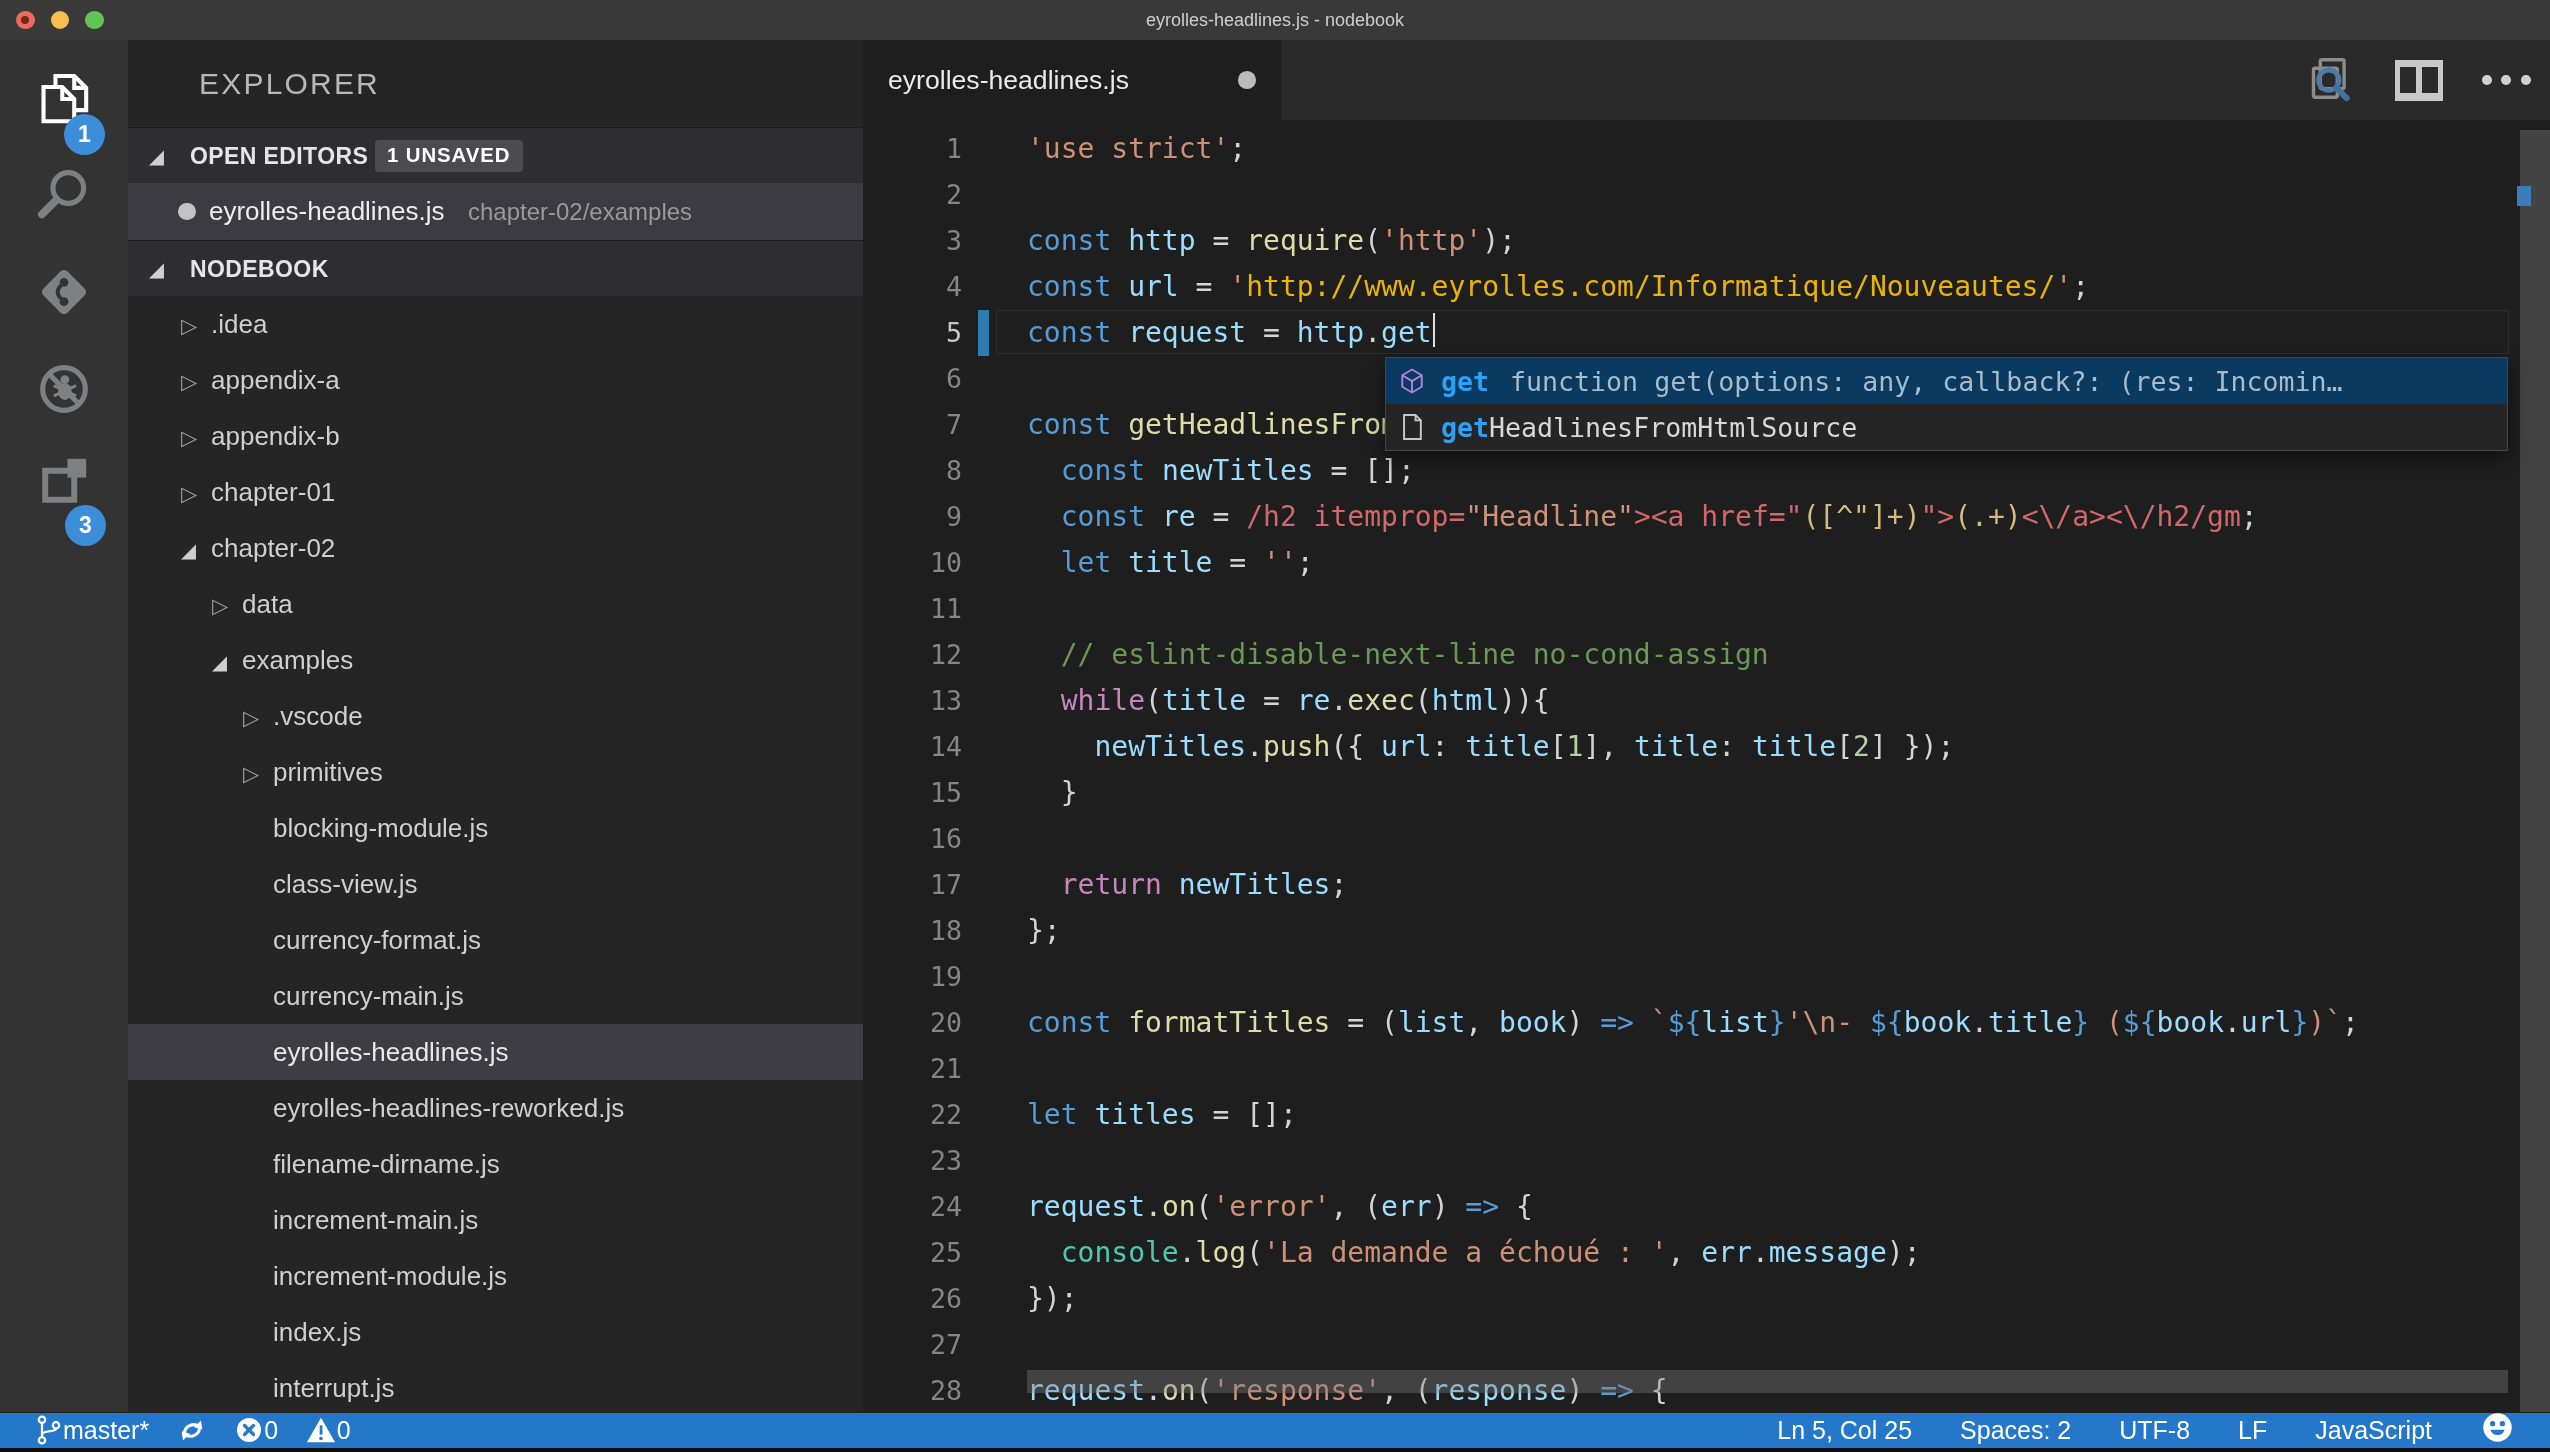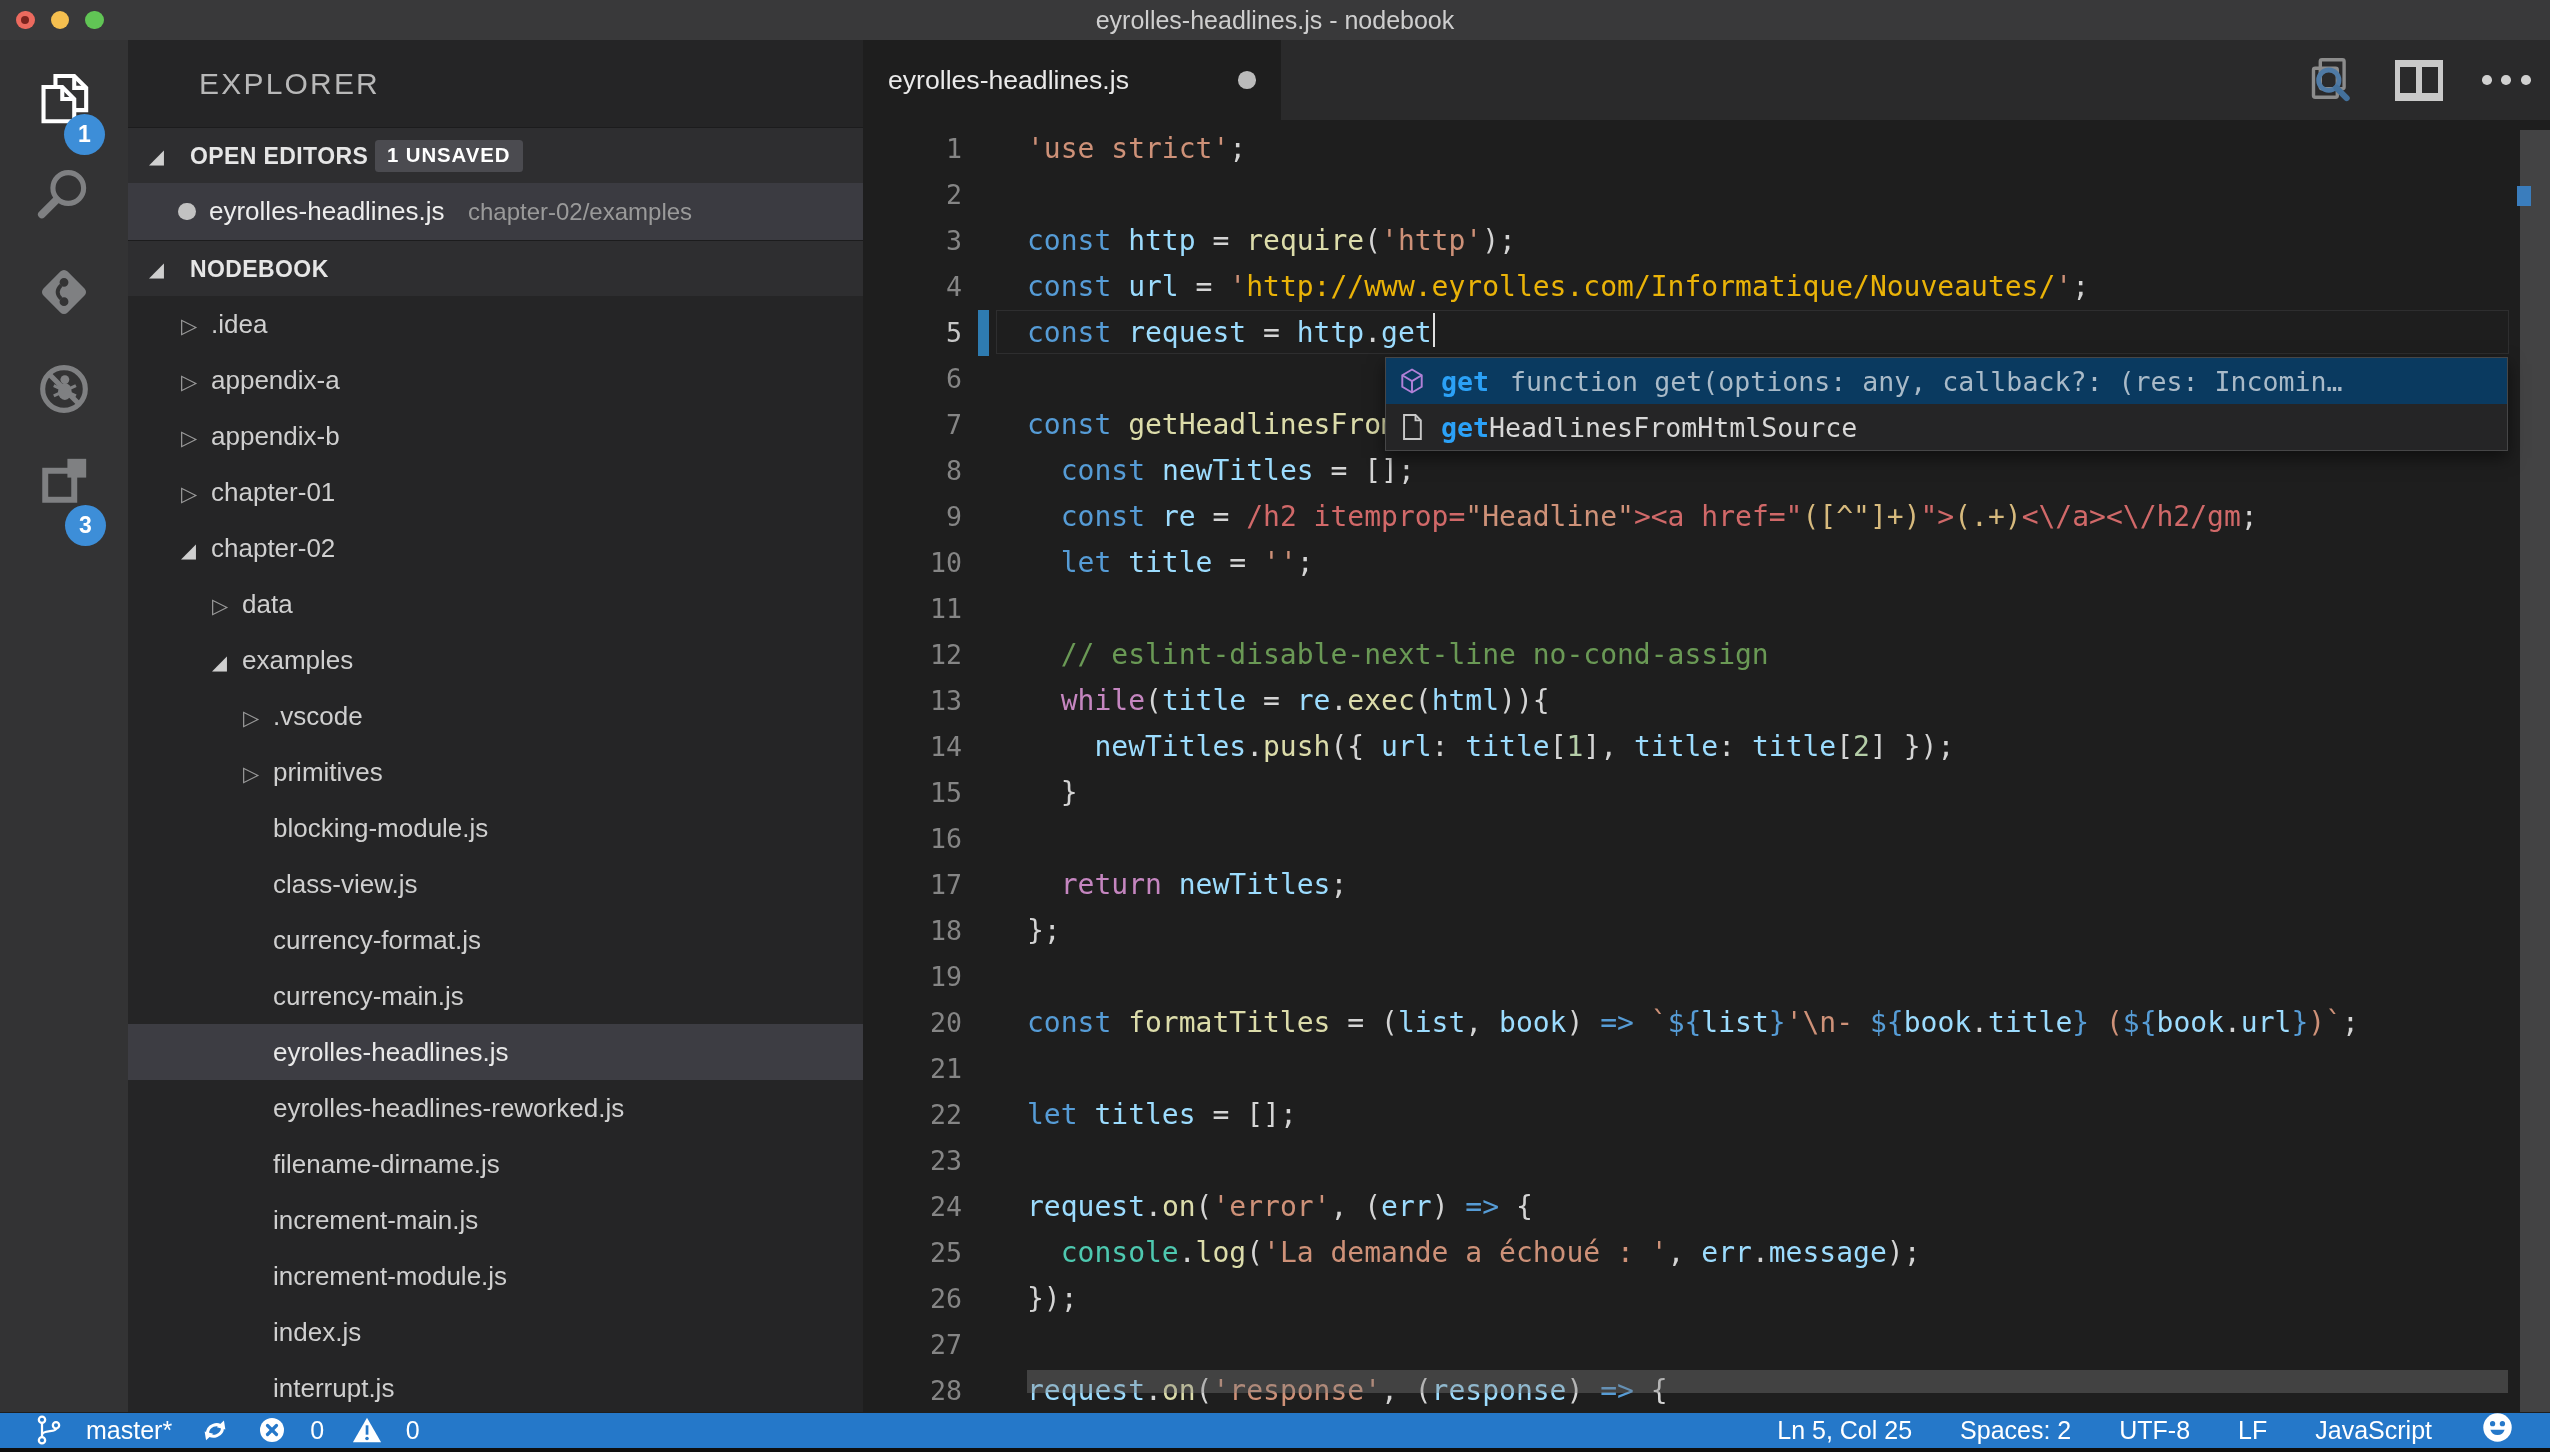--- a/index.html
+++ b/index.html
@@ -8,21 +8,21 @@
 
   
   .titlebar{position:absolute;top:0;left:0;right:0;height:40px;background:#39393a;}
   .traffic{position:absolute;left:16px;top:0;height:40px;display:flex;align-items:center;gap:16px;}
   .tl{width:18.6px;height:18.6px;border-radius:50%;display:inline-flex;align-items:center;justify-content:center;}
   .tl.red{background:#ec6a5e;}
   .tl.yellow{background:#f5bf4f;}
   .tl.green{background:#61c555;}
   .tl-dot{width:8px;height:8px;border-radius:50%;background:#7c241e;}
   .title-text{position:absolute;left:0;right:0;top:0;height:40px;line-height:40px;text-align:center;
-              color:#cecece;font-size:25px;pointer-events:none;}
+              color:#cecece;font-size:18px;pointer-events:none;}
 
   
   .main{position:absolute;top:40px;left:0;right:0;bottom:40px;}
 
   
   .activitybar{position:absolute;left:0;top:0;bottom:0;width:128px;background:#333334;}
   .ab-item{position:absolute;left:0;width:128px;height:64px;display:flex;align-items:center;justify-content:center;}
   .ab-badge{position:absolute;width:41px;height:41px;border-radius:50%;background:#3d8ed8;color:#fff;
             font-size:23px;font-weight:bold;text-align:center;line-height:41px;}
 
@@ -96,21 +96,21 @@
   .vscroll{position:absolute;right:0;top:9.7px;bottom:0;width:30px;background:#434344;z-index:6;}
   .ruler-mark{position:absolute;right:19.5px;top:66px;width:13.3px;height:19.5px;background:#3a7dbd;z-index:7;}
   .hscroll{position:absolute;left:164px;top:1250px;width:1481px;height:23px;background:rgba(125,125,125,0.38);z-index:5;}
 
   
   .statusbar{position:absolute;left:0;right:0;bottom:4.4px;height:35px;background:#2578c9;color:#fff;
              display:flex;align-items:center;justify-content:space-between;font-size:25px;}
   .bottom-edge{position:absolute;left:0;right:0;bottom:0;height:4.4px;background:#0e0e0e;}
   .sb-left{display:flex;align-items:center;gap:26.6px;padding-left:35px;}
   .sb-right{display:flex;align-items:center;gap:48px;padding-right:35px;}
-  .sb-group{display:flex;align-items:center;gap:23px;}
+  .sb-group{display:flex;align-items:center;gap:0;}
 </style>
 </head>
 <body>
 
 <div class="window">
 
   <div class="titlebar">
     <div class="traffic">
       <span class="tl red">
           <span class="tl-dot"></span>

